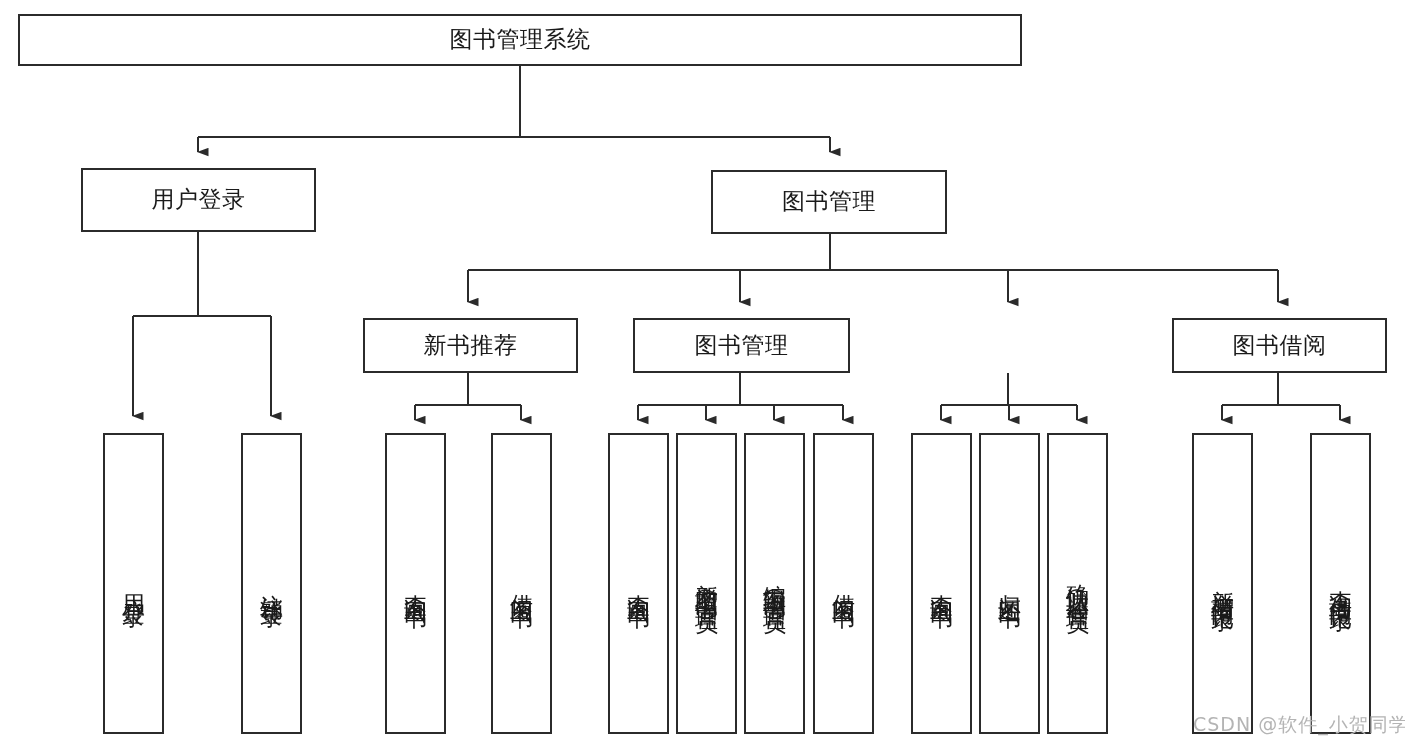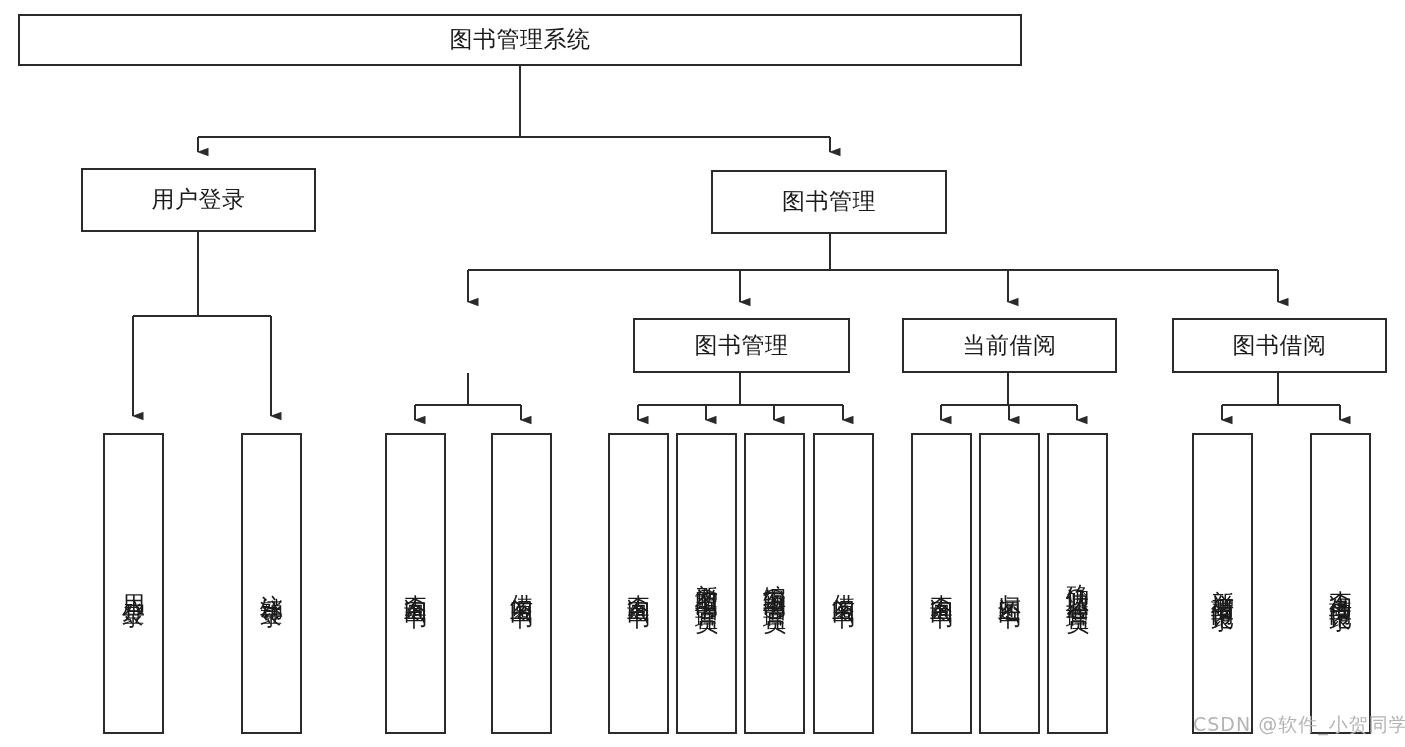--- a/index.html
+++ b/index.html
@@ -128,28 +128,28 @@
   </div>
 
   <div class="node horizontal" style="left:81px; top:168px; width:235px; height:64px;">
     <span class="node-label">用户登录</span>
   </div>
 
   <div class="node horizontal" style="left:711px; top:170px; width:236px; height:64px;">
     <span class="node-label">图书管理</span>
   </div>
 
+  <div class="node horizontal" style="left:363px; top:318px; width:215px; height:55px;">
+    <span class="node-label">新书推荐</span>
+  </div>
 
   <div class="node horizontal" style="left:633px; top:318px; width:217px; height:55px;">
     <span class="node-label">图书管理</span>
   </div>
 
-  <div class="node horizontal" style="left:902px; top:318px; width:215px; height:55px;">
-    <span class="node-label">当前借阅</span>
-  </div>
 
   <div class="node horizontal" style="left:1172px; top:318px; width:215px; height:55px;">
     <span class="node-label">图书借阅</span>
   </div>
 
   <div class="node vertical" style="left:103px; top:433px; width:61px; height:301px;">
     <span class="node-label">用户登录</span>
   </div>
 
   <div class="node vertical" style="left:241px; top:433px; width:61px; height:301px;">

